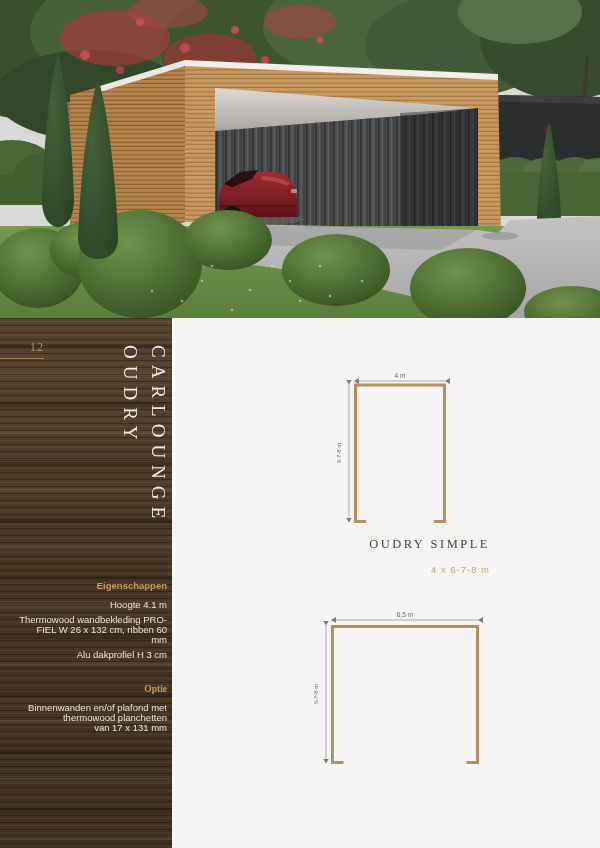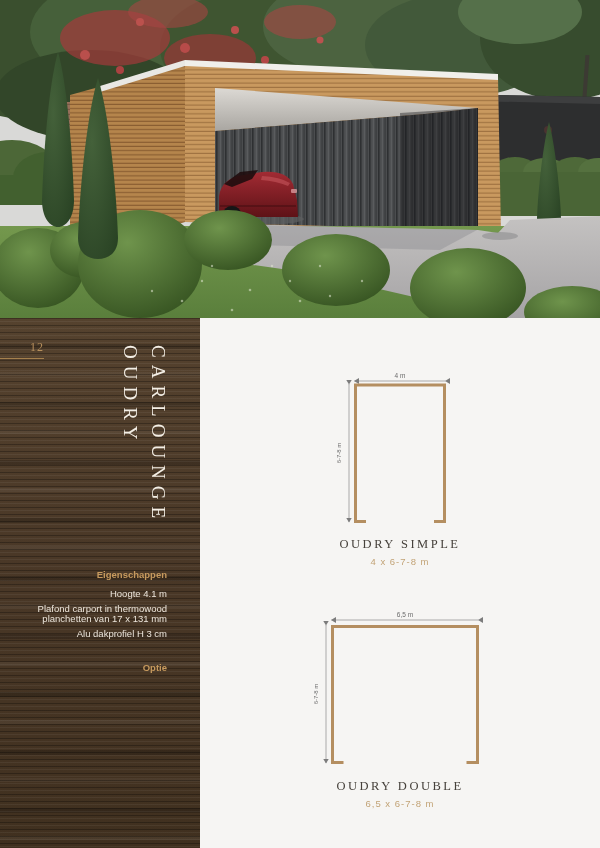--- a/index.html
+++ b/index.html
@@ -6,59 +6,59 @@
   .page{
     position:relative;width:600px;height:848px;margin:0 auto;
     background:#f6f5f3;overflow:hidden;
     font-family:"Liberation Sans",sans-serif;
   }
   
   .photo{position:absolute;left:0;top:0;width:600px;height:318px;}
   .photo svg{display:block;}
   
   .sidebar{
-    position:absolute;left:0;top:318px;width:200px;height:530px;
+    position:absolute;left:0;top:318px;width:172px;height:530px;
     background-color:#4a3827;
     background-image:
       repeating-linear-gradient(180deg, rgba(0,0,0,.28) 0 1px, rgba(255,255,255,0) 1px 3px, rgba(255,255,255,.05) 3px 4px, rgba(255,255,255,0) 4px 7px),
       repeating-linear-gradient(180deg, rgba(0,0,0,0) 0 26px, rgba(0,0,0,.20) 26px 31px, rgba(0,0,0,0) 31px 54px, rgba(255,255,255,.05) 54px 58px),
       linear-gradient(180deg,#55422e 0%,#4a3827 45%,#40301f 100%);
   }
   .page-num{
     position:absolute;left:0;top:22px;width:44px;
     text-align:right;color:#b68f5c;
     font-family:"Liberation Serif",serif;font-size:12px;letter-spacing:1px;
   }
   .page-num-rule{position:absolute;left:0;top:40px;width:44px;height:1px;background:#a5804d;}
   .vtitle{
     position:absolute;left:116px;top:27px;height:220px;
     writing-mode:vertical-lr;
     font-family:"Liberation Serif",serif;font-size:19px;line-height:28px;
     letter-spacing:7px;color:#f3eee5;
   }
   .vtitle span{display:block;}
   .specs{
-    position:absolute;left:18px;top:252px;width:149px;
+    position:absolute;left:18px;top:263px;width:149px;
     text-align:right;color:#ece5db;
     font-size:9.5px;line-height:10px;
   }
   .spec-heading{color:#c79a5e;font-weight:bold;margin-bottom:9px;font-size:9.5px;}
   .spec-item{margin-bottom:5px;white-space:pre-line;}
-  .option-heading{margin-top:24px;}
+  .option-heading{margin-top:24px;font-family:Liberation Serif, serif;}
   
   .diagram-svg{position:absolute;}
   .caption{
-    position:absolute;width:180px;text-align:center;
+    position:absolute;width:180px;text-align:right;
   }
   .caption .title{
     font-family:"Liberation Serif",serif;font-size:12.5px;letter-spacing:2.5px;
     color:#46413b;white-space:nowrap;
   }
   .caption .subtitle{
-    font-size:9.5px;color:#c2a376;letter-spacing:1px;margin-top:4px;
+    font-size:9.5px;color:#c2a376;letter-spacing:1px;margin-top:12px;
   }
 </style>
 </head>
 <body>
 
 <div class="page">
 
   <div class="photo">
     <svg width="600" height="318" viewBox="0 0 600 318">
       <defs>
@@ -239,24 +239,27 @@
     <div class="page-num-rule"></div>
 
     <div class="vtitle">
       <span>OUDRY</span>
       <span>CARLOUNGE</span>
     </div>
 
     <div class="specs">
       <div class="spec-heading">Eigenschappen</div>
       <div class="spec-item">Hoogte 4.1 m</div>
-      <div class="spec-item">Plafond carport in thermowood
-planchetten van 17 x 131 mm</div>
+      <div class="spec-item">Thermowood wandbekleding PRO-
+FIEL W 26 x 132 cm, ribben 60 mm</div>
       <div class="spec-item">Alu dakprofiel H 3 cm</div>
       <div class="spec-heading option-heading">Optie</div>
+      <div class="spec-item">Binnenwanden en/of plafond met
+thermowood planchetten
+van 17 x 131 mm</div>
     </div>
   </div>
 
   <svg class="diagram-svg" style="left:330px;top:368px;" width="140" height="160" viewBox="0 0 140 160">
     <defs>
       <marker id="arrS" markerWidth="6" markerHeight="6" refX="4.5" refY="3" orient="auto" markerUnits="userSpaceOnUse">
         <path d="M0,0 L5,3 L0,6 Z" fill="#7c7c7c"></path>
       </marker>
     </defs>
     <line x1="24.5" y1="13" x2="115.5" y2="13" stroke="#8b8b8b" stroke-width="0.7" marker-start="url(#arrS)" marker-end="url(#arrS)" transform="scale(-1,1) translate(-140,0)"></line>
@@ -275,18 +278,14 @@
       <marker id="arrD" markerWidth="6" markerHeight="6" refX="4.5" refY="3" orient="auto" markerUnits="userSpaceOnUse">
         <path d="M0,0 L5,3 L0,6 Z" fill="#7c7c7c"></path>
       </marker>
     </defs>
     <line x1="21.5" y1="12" x2="168.5" y2="12" stroke="#8b8b8b" stroke-width="0.7" marker-start="url(#arrD)" marker-end="url(#arrD)" transform="scale(-1,1) translate(-190,0)"></line>
     <text x="95" y="8.5" text-anchor="middle" font-size="6.5" fill="#6b6b6b">6,5 m</text>
     <line x1="16" y1="17" x2="16" y2="155" stroke="#8b8b8b" stroke-width="0.7" marker-start="url(#arrD)" marker-end="url(#arrD)"></line>
     <text x="8" y="86" text-anchor="middle" font-size="6" fill="#6b6b6b" transform="rotate(-90 8 86)">6-7-8 m</text>
     <path d="M33.5,154.5 L22.5,154.5 L22.5,18.5 L167.5,18.5 L167.5,154.5 L156.5,154.5" fill="none" stroke="#b48e60" stroke-width="3"></path>
   </svg>
-  <div class="caption" style="left:310px;top:779px;">
-    <div class="title">OUDRY DOUBLE</div>
-    <div class="subtitle">6,5 x 6-7-8 m</div>
-  </div>
 
 </div>
 
 </body></html>

